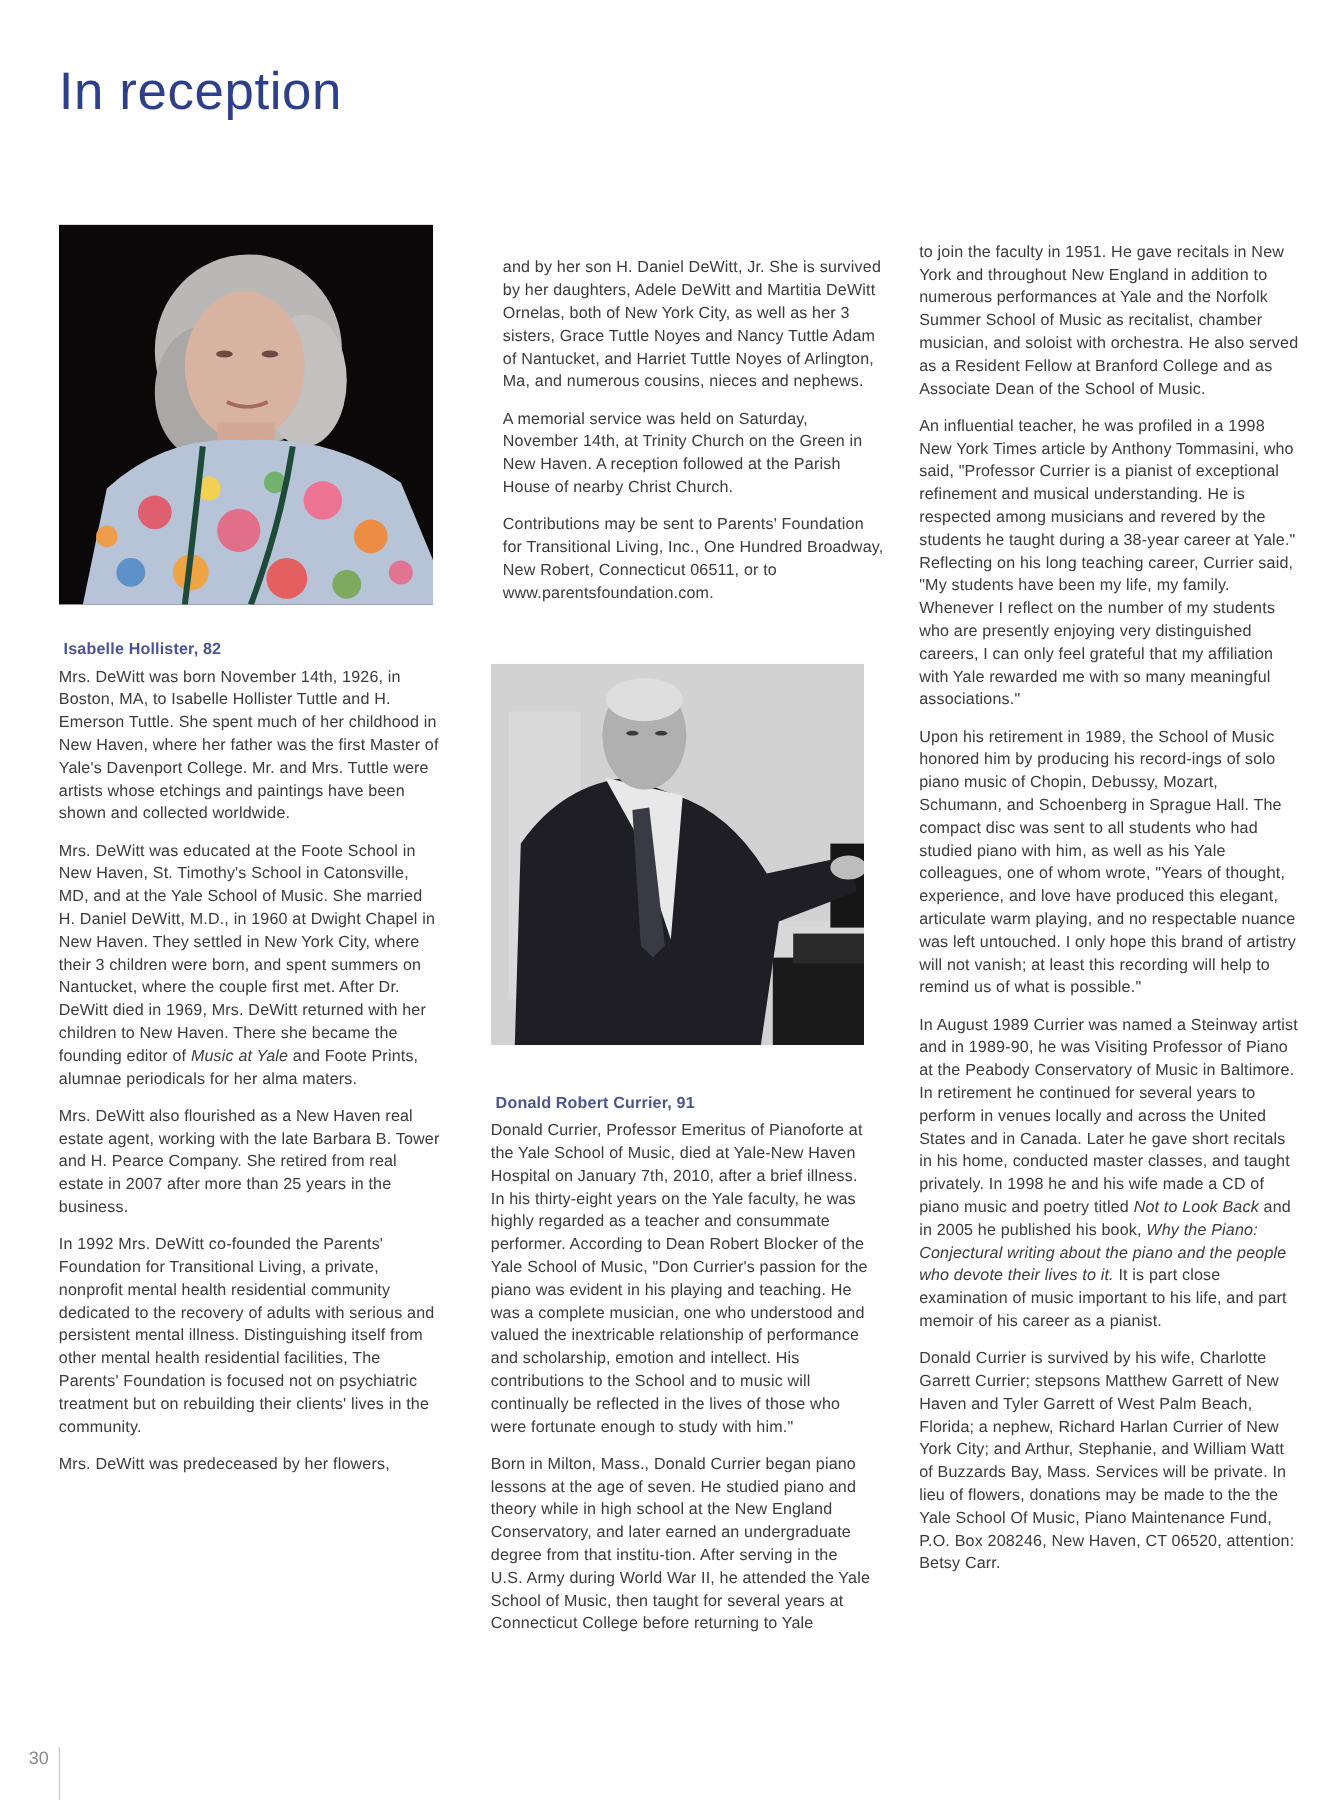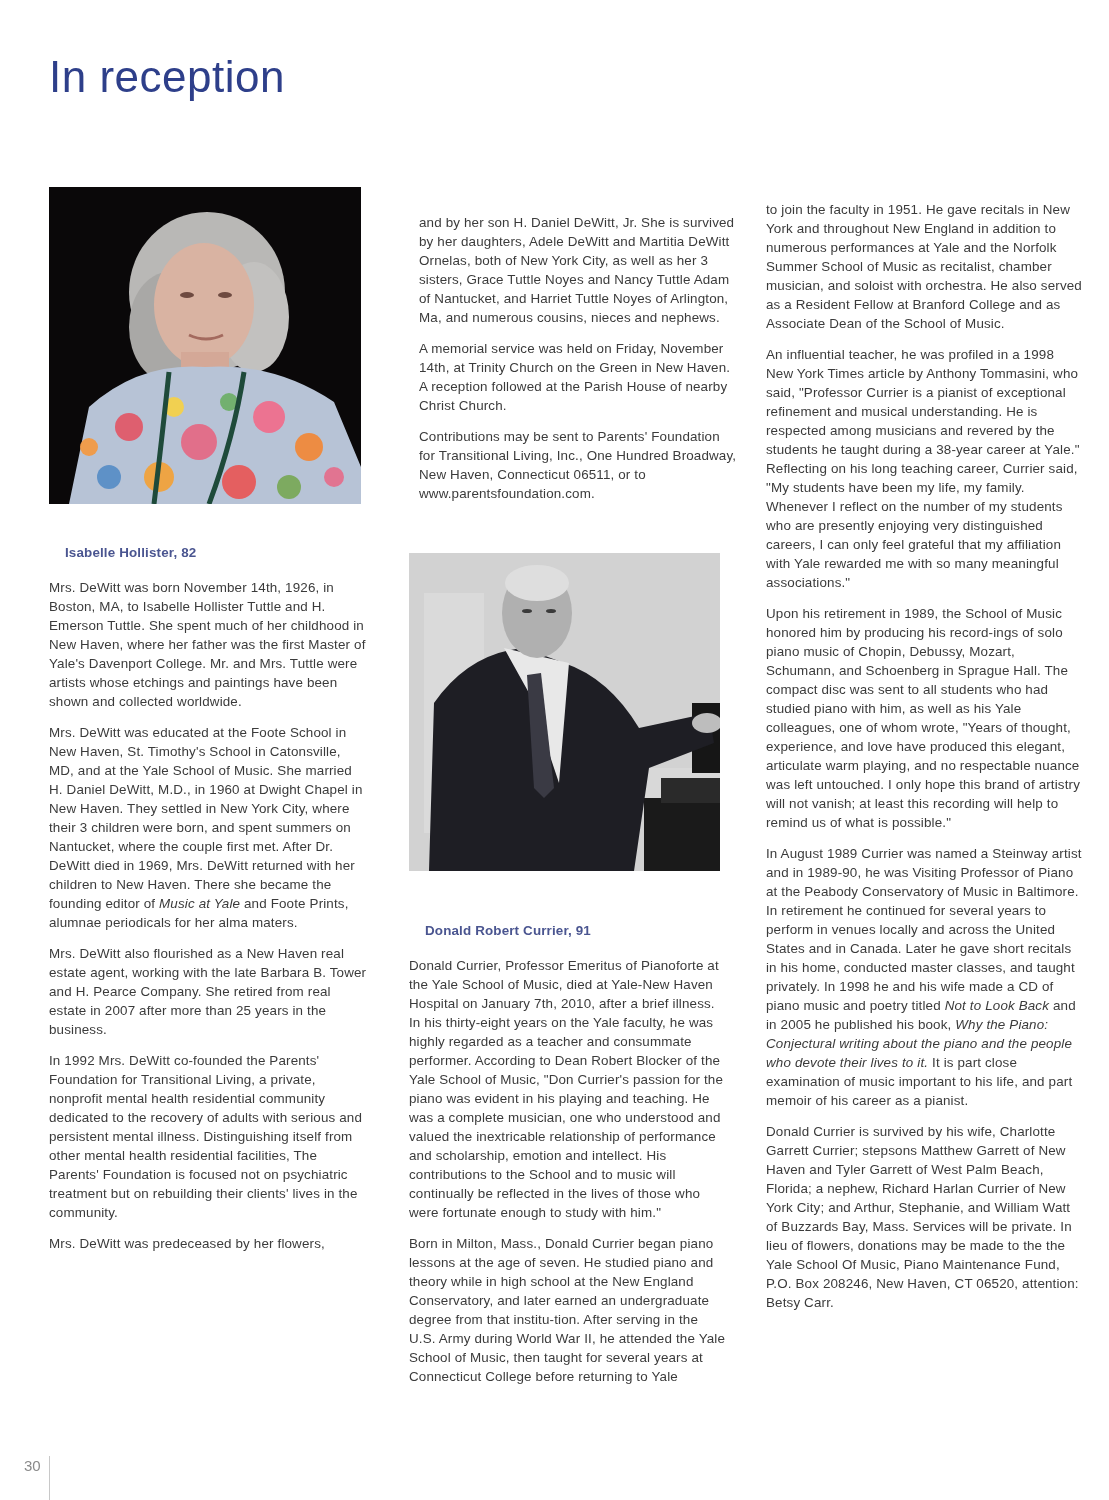--- a/index.html
+++ b/index.html
@@ -11,21 +11,21 @@
     position: absolute; left: 49px; top: 52px;
     font-family: "Liberation Sans", sans-serif; font-weight: normal;
     font-size: 44px; color: #2e3f8a; letter-spacing: 0.5px; margin: 0;
   }
   .col { position: absolute; width: 318px; }
   .col p {
     margin: 0 0 12px 0; font-size: 13.4px; line-height: 19px;
     font-family: "Liberation Sans", sans-serif; color: #3b3b3b; letter-spacing: 0.15px;
   }
   .col p.headline {
-    margin: 16px; font-weight: bold; color: #4a5590; font-size: 13.4px;
+    margin: 4px; font-weight: bold; color: #4a5590; font-size: 13.4px;
   }
   .photo { position: absolute; overflow: hidden; }
   .photo svg { display: block; }
   .page-num {
     position: absolute; left: 24px; top: 1457px; font-size: 15px;
     color: #8a8a8a; font-family: "Liberation Sans", sans-serif;
   }
   .page-rule {
     position: absolute; left: 49px; top: 1456px; width: 1px; height: 44px; background: #c8c8c8;
   }
@@ -100,22 +100,22 @@
   <p class="headline">Isabelle Hollister, 82</p>
   <p>Mrs. DeWitt was born November 14th, 1926, in Boston, MA, to Isabelle Hollister Tuttle and H. Emerson Tuttle. She spent much of her childhood in New Haven, where her father was the first Master of Yale's Davenport College. Mr. and Mrs. Tuttle were artists whose etchings and paintings have been shown and collected worldwide.</p>
   <p><span>Mrs. DeWitt was educated at the Foote School in New Haven, St. Timothy's School in Catonsville, MD, and at the Yale School of Music.  She married H. Daniel DeWitt, M.D., in 1960 at Dwight Chapel in New Haven. They settled in New York City, where their 3 children were born, and spent summers on Nantucket, where the couple first met. After Dr. DeWitt died in 1969, Mrs. DeWitt returned with her children to New Haven. There she became the founding editor of </span><em>Music at Yale</em><span> and Foote Prints, alumnae periodicals for her alma maters.</span></p>
   <p>Mrs. DeWitt also flourished as a New Haven real estate agent, working with the late Barbara B. Tower and H. Pearce Company. She retired from real estate in 2007 after more than 25 years in the business.</p>
   <p>In 1992 Mrs. DeWitt co-founded the Parents' Foundation for Transitional Living, a private, nonprofit mental health residential community dedicated to the recovery of adults with serious and persistent mental illness. Distinguishing itself from other mental health residential facilities, The Parents' Foundation is focused not on psychiatric treatment but on rebuilding their clients' lives in the community.</p>
   <p>Mrs. DeWitt was predeceased by her flowers,</p>
 </div>
 
 <div class="col" style="left:419px; top:185px;margin-top:28px;">
   <p>and by her son H. Daniel DeWitt, Jr. She is survived by her daughters, Adele DeWitt and Martitia DeWitt Ornelas, both of New York City, as well as her 3 sisters, Grace Tuttle Noyes and Nancy Tuttle Adam of Nantucket, and Harriet Tuttle Noyes of Arlington, Ma, and numerous cousins, nieces and nephews.</p>
-  <p>A memorial service was held on Friday, November 14th, at Trinity Church on the Green in New Haven. A reception followed at the Parish House of nearby Christ Church.</p>
-  <p>Contributions may be sent to Parents' Foundation for Transitional Living, Inc., One Hundred Broadway, New Haven, Connecticut 06511,  or to www.parentsfoundation.com.</p>
+  <p>A memorial service was held on Saturday, November 14th, at Trinity Church on the Green in New Haven. A reception followed at the Parish House of nearby Christ Church.</p>
+  <p>Contributions may be sent to Parents' Foundation for Transitional Living, Inc., One Hundred Broadway, New Robert, Connecticut 06511,  or to www.parentsfoundation.com.</p>
 </div>
 
 <div class="col" style="left:409px; top:905px;">
   <p class="headline">Donald Robert Currier, 91</p>
   <p>Donald Currier, Professor Emeritus of Pianoforte at the Yale School of Music, died at Yale-New Haven Hospital on January 7th, 2010, after a brief illness. In his thirty-eight years on the Yale faculty, he was highly regarded as a teacher and consummate performer. According to Dean Robert Blocker of the Yale School of Music, "Don Currier's passion for the piano was evident in his playing and teaching. He was a complete musician, one who understood and valued the inextricable relationship of performance and scholarship, emotion and intellect. His contributions to the School and to music will continually be reflected in the lives of those who were fortunate enough to study with him."</p>
   <p>Born in Milton, Mass., Donald Currier began piano lessons at the age of seven. He studied piano and theory while in high school at the New England Conservatory, and later earned an undergraduate degree from that institu-tion. After serving in the U.S. Army during World War II, he attended the Yale School of Music, then taught for several years at Connecticut College before returning to Yale</p>
 </div>
 
 <div class="col" style="left:766px; top:200px; width:316px;">
   <p>to join the faculty in 1951. He gave recitals in New York and throughout New England in addition to numerous performances at Yale and the Norfolk Summer School of Music as recitalist, chamber musician, and soloist with orchestra. He also served as a Resident Fellow at Branford College and as Associate Dean of the School of Music.</p>

